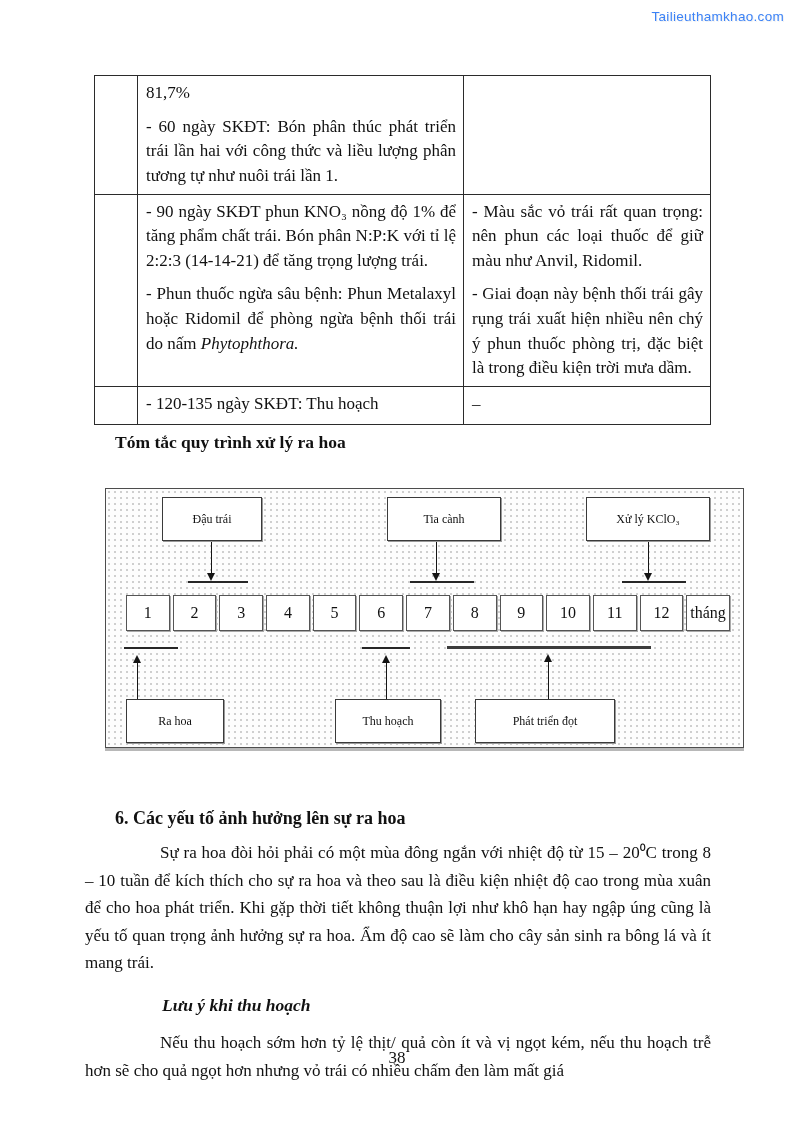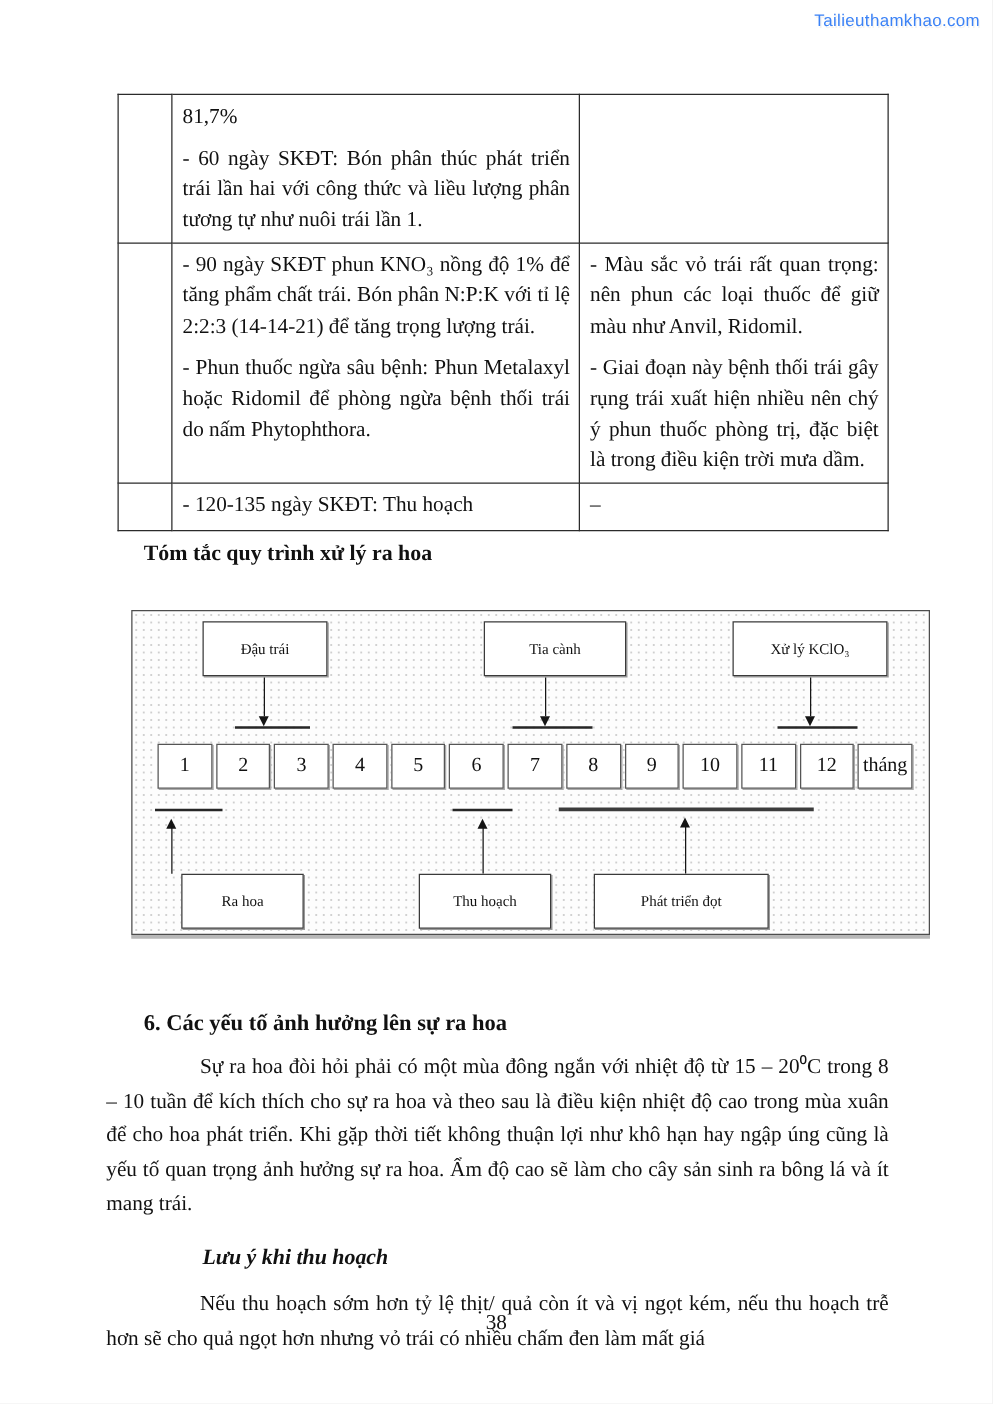--- a/index.html
+++ b/index.html
@@ -24,21 +24,21 @@
   }
   table.sched td {
     border:1px solid #2b2b2b; vertical-align:top; padding:3px 7px 3px 8px;
     text-align:justify;
   }
   tr.r1 { height:105px; }
   tr.r2 { height:177px; }
   tr.r3 { height:38px; }
   td p { margin:2px 0 9px 0; }
   td p:last-child { margin-bottom:2px; }
-  .it { }
+  .it { font-style:italic; }
   
   .summary-heading {
     position:absolute; left:115px; top:432px;
     font-size:17.5px; font-weight:bold;
   }
   .section6 {
     position:absolute; left:85px; top:786px; width:626px;
     font-size:17px; line-height:1.62; text-align:justify;
   }
   .section6 h2 { font-size:18px; font-weight:bold; margin:18px 0 6px 30px; text-align:left; }
@@ -168,21 +168,21 @@
     <div class="platform" style="left:256px; top:158px; width:48px;"></div>
     <div class="platform thick" style="left:341px; top:157px; width:204px;"></div>
 
     <div class="ah-up" style="left:27px; top:162px;"></div>
     <div class="vline" style="left:31px; top:169px; height:41px;"></div>
     <div class="ah-up" style="left:276px; top:162px;"></div>
     <div class="vline" style="left:280px; top:169px; height:41px;"></div>
     <div class="ah-up" style="left:438px; top:161px;"></div>
     <div class="vline" style="left:442px; top:168px; height:42px;"></div>
 
-    <div class="dbox bbox" style="left:20px; width:98px;margin-left:19px;">Ra hoa</div>
+    <div class="dbox bbox" style="left:20px; width:98px;">Ra hoa</div>
     <div class="dbox bbox" style="left:229px; width:106px;">Thu hoạch</div>
     <div class="dbox bbox" style="left:369px; width:140px;">Phát triển đọt</div>
   </div>
 
   <div class="section6">
     <h2>6. Các yếu tố ảnh hưởng lên sự ra hoa</h2>
     <p class="body">Sự ra hoa đòi hỏi phải có một mùa đông ngắn với nhiệt độ từ 15 – 20⁰C trong 8 – 10 tuần để kích thích cho sự ra hoa và theo sau là điều kiện nhiệt độ cao trong mùa xuân để cho hoa phát triển. Khi gặp thời tiết không thuận lợi như khô hạn hay ngập úng cũng là yếu tố quan trọng ảnh hưởng sự ra hoa. Ẩm độ cao sẽ làm cho cây sản sinh ra bông lá và ít mang trái.</p>
     <div class="subheading">Lưu ý khi thu hoạch</div>
     <p class="body">Nếu thu hoạch sớm hơn tỷ lệ thịt/ quả còn ít và vị ngọt kém, nếu thu hoạch trễ hơn sẽ cho quả ngọt hơn nhưng vỏ trái có nhiều chấm đen làm mất giá</p>
   </div>

